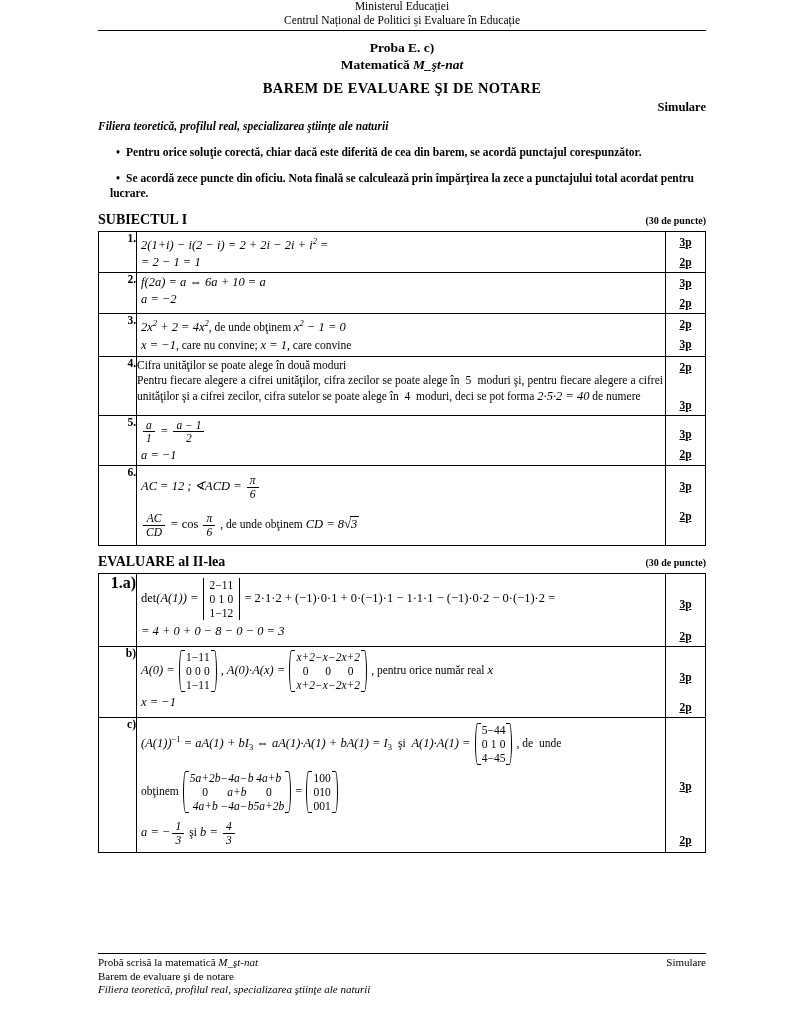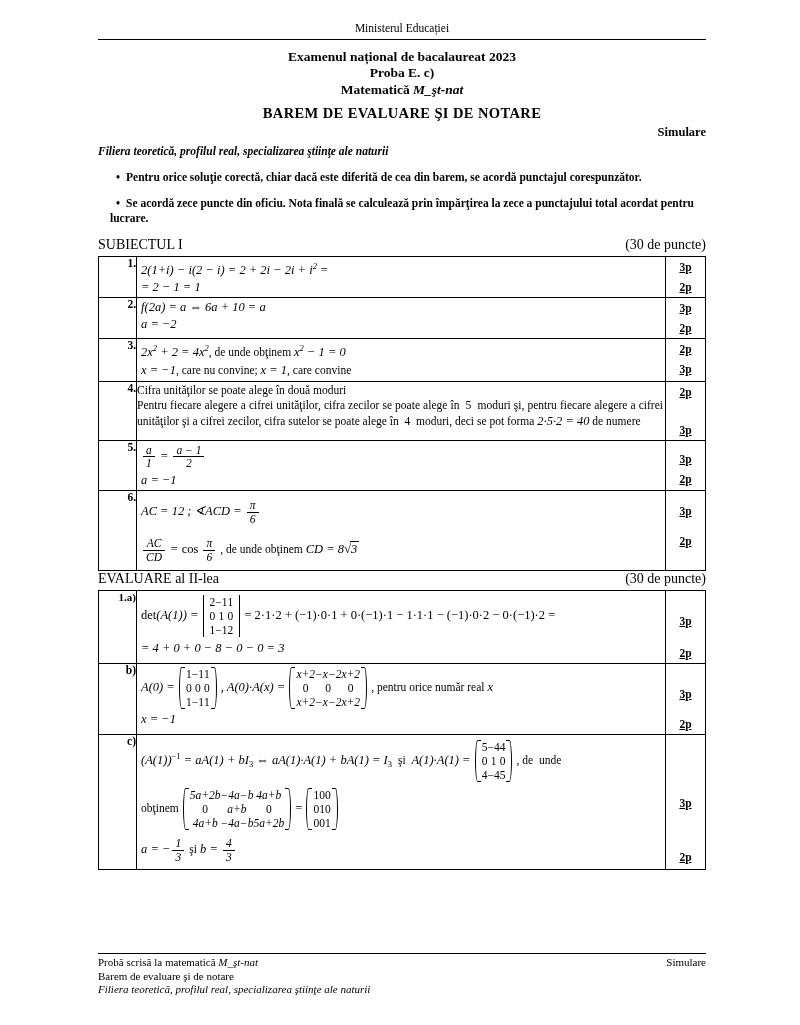--- a/index.html
+++ b/index.html
@@ -22,21 +22,21 @@
     width: 608px;
   }
 
   
   .hdr-line {
     text-align: center;
     font-size: 11.5px;
     line-height: 13.5px;
     font-family: "Liberation Serif", serif;
   }
-  .hdr-wrap { padding-top: 22px; }
+  .hdr-wrap { }
   .rule {
     border-top: 1.6px solid #000;
     margin-top: 3px;
     width: 100%;
   }
   .title-block { margin-top: 9px; }
   .t-center {
     text-align: center;
     font-weight: bold;
     font-size: 13.5px;
@@ -79,25 +79,26 @@
   .bullets .bullet-dot {
     display: inline-block;
     width: 16px;
     text-align: center;
   }
 
   .subject-row {
     display: flex;
     justify-content: space-between;
     align-items: baseline;
-    font-weight: normal;
+    font-weight: bold;
     font-size: 14px;
+    margin-top: 8px;
     margin-bottom: 3px;
   }
-  .subject-row .pts { font-size: 14px; }
+  .subject-row .pts { font-size: 10px; }
 
   
   table.barem-table {
     border-collapse: collapse;
     width: 100%;
     table-layout: fixed;
   }
   table.barem-table td {
     border: 1px solid #000;
     vertical-align: top;
@@ -105,21 +106,21 @@
   }
   .col-num { width: 38px; }
   .col-pts { width: 40px; }
 
   .cell-num {
     text-align: right;
     padding: 2px 5px 0 0;
     font-weight: bold;
     font-size: 11.5px;
   }
-  .cell-num.small { font-size: 11px; }
+  .cell-num.small { font-size: 16px; }
   .cell-pts {
     text-align: center;
     font-weight: bold;
     font-size: 11.5px;
     padding: 0;
     border-left: 1px solid #000 !important;
     text-decoration: underline;
   }
   .pts-one { padding: 4px 0; }
 
@@ -223,25 +224,25 @@
     padding-left: 40px;
   }
 </style>
 </head>
 <body>
 
 <div class="page">
 
   <div class="hdr-wrap">
     <div class="hdr-line">Ministerul Educației</div>
+    <div class="hdr-line">Centrul Național de Politici și Evaluare în Educație</div>
     <div class="rule"></div>
   </div>
 
   <div class="title-block">
-    <div class="t-center">Examenul național de bacalaureat 2023</div>
     <div class="t-center">Proba E. c)</div>
     <div class="t-center"><span>Matematică </span><i>M_şt-nat</i></div>
     <div class="barem">BAREM DE EVALUARE ŞI DE NOTARE</div>
     <div class="simulare-right">Simulare</div>
   </div>
 
   <div class="filiera">Filiera teoretică, profilul real, specializarea ştiinţe ale naturii</div>
 
   <div class="bullets">
     <p class="bl"><span class="bullet-dot">•</span><span>Pentru orice soluţie corectă, chiar dacă este diferită de cea din barem, se acordă punctajul corespunzător.</span></p>

